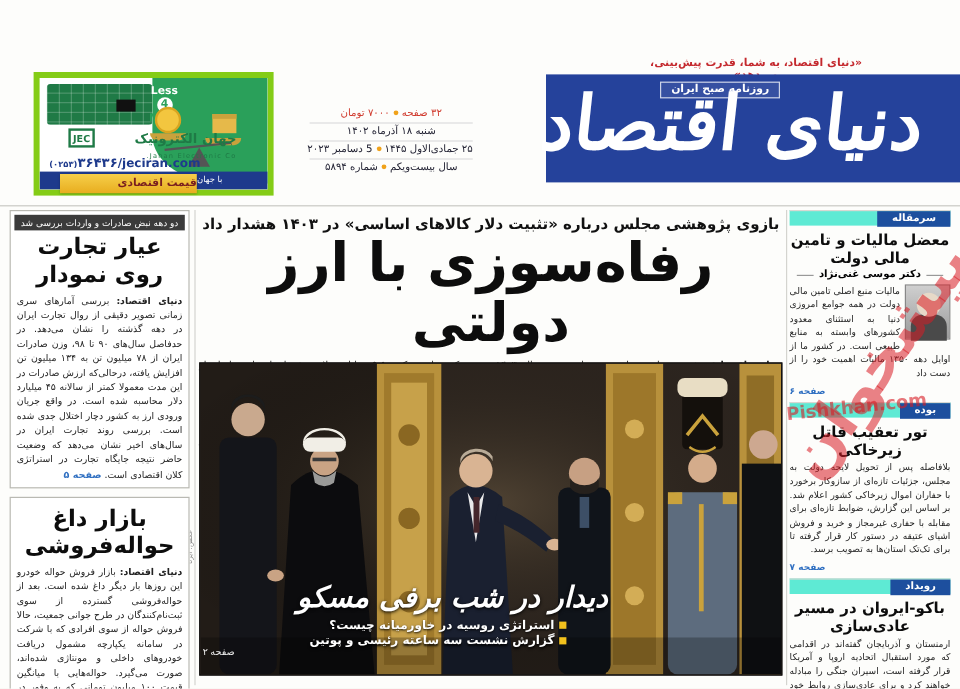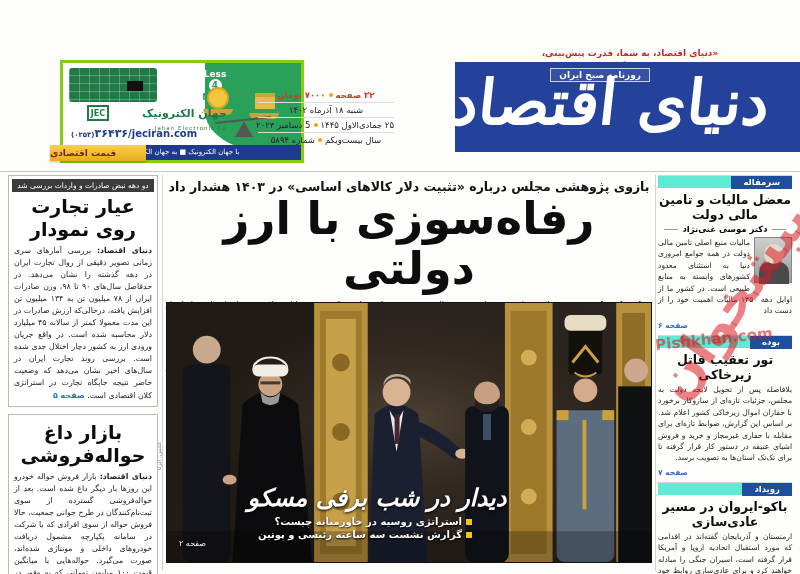--- a/index.html
+++ b/index.html
@@ -28,46 +28,46 @@
   .mast-sub {
     position:absolute; right:150px; top:6px; border:1px solid rgba(255,255,255,.75);
     background:rgba(255,255,255,.08); color:#fff; font-size:9px; font-weight:bold;
     padding:1px 8px; z-index:3;
   }
 
   
   .pubinfo { position:absolute; left:258px; top:88px; width:136px; font-size:8.5px; color:#223; }
   .pubinfo .row { text-align:center; padding:2px 0; border-bottom:1px solid #ddd; white-space:nowrap; }
   .pubinfo .row:last-child { border-bottom:none; }
-  .pubinfo .red { color:#d03a2d; font-weight:bold; }
+  .pubinfo .red { color:#d03a2d; font-weight:normal; }
   .dot { display:inline-block; width:4px; height:4px; border-radius:50%; background:#f0a21a; margin:0 3px 1px 3px; }
 
   
-  .ad { position:absolute; left:28px; top:60px; width:244px; height:103px; background:#fff; border:3px solid #84cc16; overflow:hidden;margin-left:32px; }
+  .ad { position:absolute; left:28px; top:60px; width:200px; height:103px; background:#fff; border:5px solid #84cc16; overflow:hidden; }
   .ad-green { position:absolute; right:0; top:0; width:96px; height:88px; background:#2aa05a; border-bottom-left-radius:60px 40px; }
   .ad-less4more { position:absolute; right:66px; top:6px; width:40px; text-align:center; font-size:9px; font-weight:bold; color:#fff; line-height:1.15; }
   .l4m-num { display:inline-block; width:13px; height:13px; border-radius:50%; background:#fff; color:#2aa05a; font-size:9px; line-height:13px; }
   .l4m-more { color:#2aa05a; }
   .scale-pan { position:absolute; width:30px; height:6px; background:#caa23c; border-radius:0 0 8px 8px; }
   .coin { position:absolute; right:72px; top:24px; width:22px; height:22px; border-radius:50%; background:#f3c63f; border:2px solid #d9a520; }
   .gift { position:absolute; right:26px; top:30px; width:20px; height:16px; background:#e6b94a; border-top:4px solid #caa23c; }
   .scale-base { position:absolute; right:48px; top:58px; width:0; height:0; border-left:9px solid transparent; border-right:9px solid transparent; border-bottom:16px solid #555; }
   .scale-beam { position:absolute; right:30px; top:56px; width:56px; height:2px; background:#555; transform:rotate(-6deg); }
   .pcb { position:absolute; left:6px; top:5px; width:88px; height:34px; background:#1f7a46; border-radius:3px;
          background-image:linear-gradient(0deg,rgba(255,255,255,.25) 1px,transparent 1px),linear-gradient(90deg,rgba(255,255,255,.25) 1px,transparent 1px);
          background-size:10px 8px; }
   .pcb-chip { position:absolute; left:58px; top:13px; width:16px; height:10px; background:#111; }
   .ad-brand { position:absolute; left:8px; top:44px; width:130px; text-align:left; color:#1f7a46; font-weight:bold; font-size:11px; }
   .ad-brand-en { font-size:5.5px; color:#1f7a46; font-weight:normal; letter-spacing:1px; }
   .jec { position:absolute; left:24px; top:42px; width:22px; height:16px; border:2px solid #1f7a46; color:#1f7a46; font-size:8px; font-weight:bold; text-align:center; line-height:13px; }
   .ad-phone { position:absolute; left:8px; top:64px; width:160px; text-align:left; color:#1e3a8c; font-weight:bold; font-size:11px; direction:ltr; }
   .ad-phone .pre { font-size:7px; }
   .ad-phone .site { font-size:10px; }
   .ad-strip { position:absolute; left:0; bottom:0; width:100%; height:15px; background:#1e3a8c; color:#fff; font-size:7px; text-align:center; line-height:15px; }
-  .ribbon { position:absolute; left:50px; top:145px; width:96px; height:16px; background:linear-gradient(#f6cf4a,#e8ad1f); color:#7a1f1f; font-size:9px; font-weight:bold; text-align:left; line-height:16px; box-shadow:0 1px 2px rgba(0,0,0,.25); z-index:4; }
+  .ribbon { position:absolute; left:50px; top:145px; width:114px; height:16px; background:linear-gradient(#f6cf4a,#e8ad1f); color:#7a1f1f; font-size:9px; font-weight:bold; text-align:right; line-height:16px; box-shadow:0 1px 2px rgba(0,0,0,.25); z-index:4; }
 
   
   .vline { position:absolute; top:175px; width:1px; height:396px; background:#d4d4cf; }
   .vl-right { left:655px; } .vl-left { left:162px; }
 
   
   .mid { position:absolute; left:166px; top:175px; width:486px; }
   .kicker { text-align:center; font-size:12.5px; font-weight:bold; color:#111; margin-top:4px; }
   .headline { text-align:center; font-size:45px; font-weight:900; color:#0d0d0d; line-height:1.1; letter-spacing:-1px; }
   .leadcols { display:flex; gap:10px; margin-top:6px; direction:rtl; }
@@ -76,21 +76,21 @@
   .pgref { color:#2f6fc1; font-weight:bold; font-size:8px; }
 
   
   .photo { position:absolute; left:166px; top:302px; width:486px; height:261px; background:#2b241e; border:1px solid #111; overflow:hidden; }
   .photo svg { display:block; width:100%; height:100%; }
   .caption { position:absolute; left:55px; bottom:22px; width:310px; text-align:center; color:#fff; z-index:2; }
   .cap-title { font-family:"DejaVu Serif","Liberation Serif",serif; font-style:italic; font-weight:bold; font-size:24px; text-shadow:0 1px 3px #000; }
   .cap-bullets { margin-top:4px; font-size:10px; font-weight:bold; text-align:right; padding-right:60px; text-shadow:0 1px 2px #000; }
   .cap-bullets .b { display:block; margin-top:2px; }
   .sq { display:inline-block; width:6px; height:6px; background:#f2c11d; margin-left:4px; }
-  .cap-pg { position:absolute; left:12px; bottom:14px; color:#eee; font-size:8px; }
+  .cap-pg { position:absolute; left:2px; bottom:14px; color:#eee; font-size:8px;font-family:Liberation Serif, serif; }
   .photo-credit { position:absolute; left:155px; top:470px; transform:rotate(-90deg); transform-origin:left top; font-size:6px; color:#888; }
 
   
   .rcol { position:absolute; left:658px; top:175px; width:134px; }
   .sec { position:relative; margin-bottom:4px; }
   .sec-bar { display:flex; justify-content:flex-start; align-items:flex-start; border-top:1px solid #d8d8d2; background:#5eead4; height:13px;padding-left:25px; }
   .sec-label { background:#1d4f9e; color:#fff; font-size:8.5px; font-weight:bold; padding:0 12px; height:13px; line-height:13px; }
   .sec-title { text-align:center; font-weight:900; font-size:12.5px; color:#0d0d0d; margin:4px 0 2px; line-height:1.2; }
   .byline { display:flex; align-items:center; gap:4px; margin:1px 6px 3px; }
   .byline .ln { flex:1; height:1px; background:#999; }

